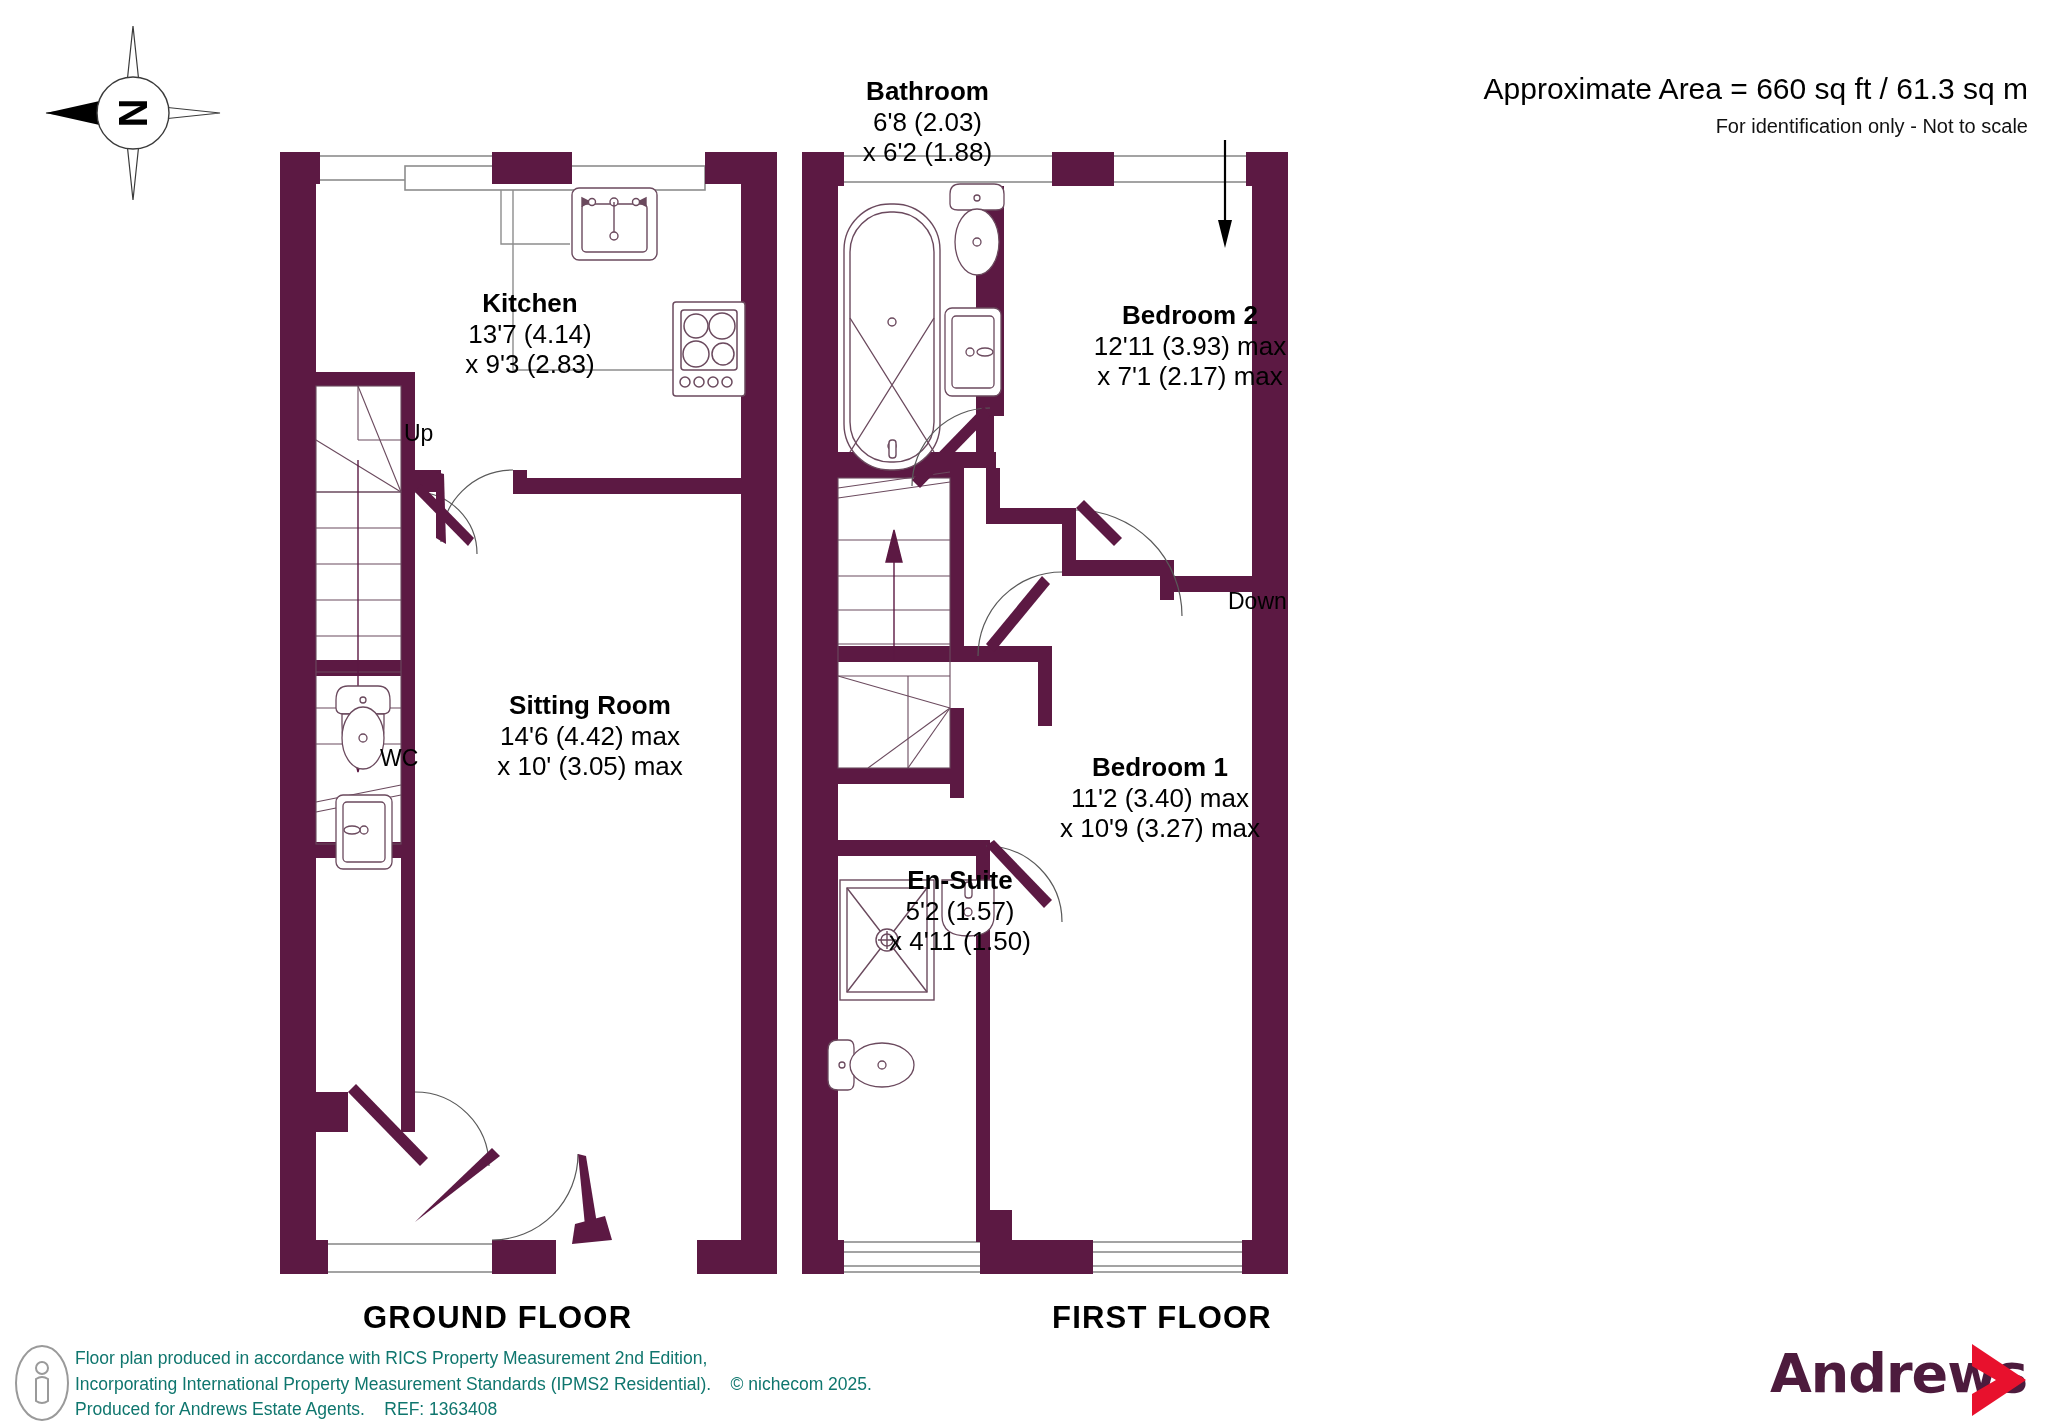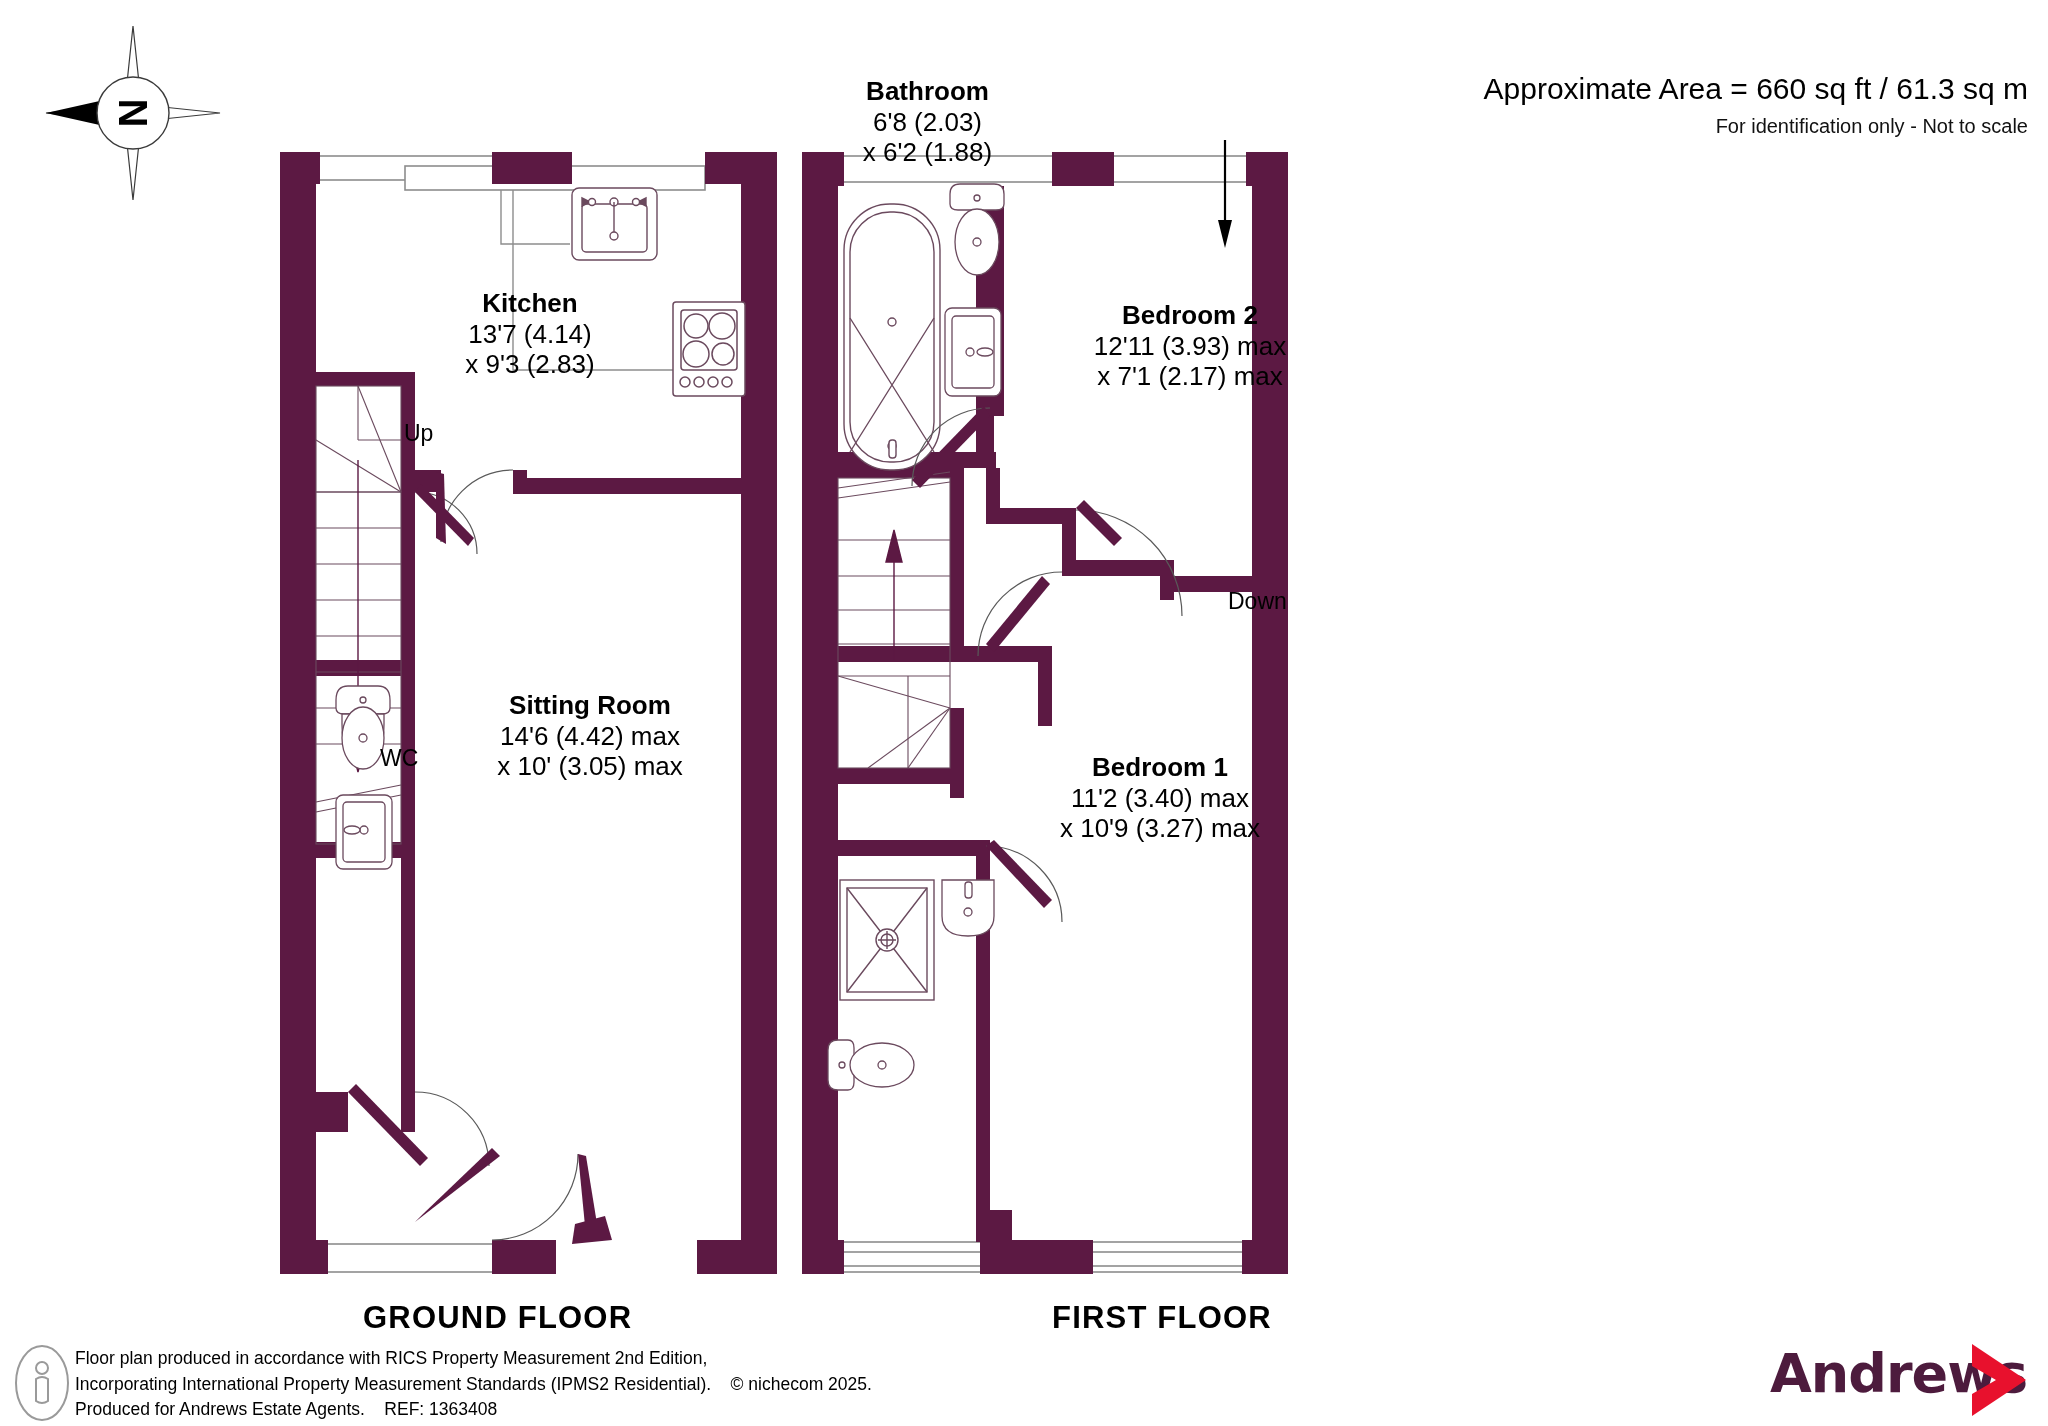--- a/index.html
+++ b/index.html
@@ -43,21 +43,21 @@
   }
   .room .nm{font-weight:bold;font-size:26px;display:block;}
   .room .d1,.room .d2{display:block;font-weight:normal;}
 
   
   .tag{font-size:23px;font-weight:normal;}
 
   
   .footer{
     left:75px;top:1346px;width:1000px;
-    font-size:17.5px;line-height:1.47;color:#000000;
+    font-size:17.5px;line-height:1.47;color:#0f766e;
   }
   .footer span{display:block;white-space:nowrap;}
   .footer .inl{display:inline;}
 
   
   .logo-wrap{left:1770px;top:1338px;width:260px;height:80px;}
   .logo-text{
     font-size:54px;font-weight:bold;color:#4d1b3d;
     letter-spacing:-1px;font-family:"DejaVu Sans",sans-serif;
     position:absolute;left:0;top:4px;
@@ -419,20 +419,25 @@
     <span class="d1">12'11 (3.93) max</span>
     <span class="d2">x 7'1 (2.17) max</span>
   </div>
 
   <div class="abs room" style="left:1000px;top:752px;width:320px;">
     <span class="nm">Bedroom 1</span>
     <span class="d1">11'2 (3.40) max</span>
     <span class="d2">x 10'9 (3.27) max</span>
   </div>
 
+  <div class="abs room" style="left:845px;top:865px;width:230px;">
+    <span class="nm">En-Suite</span>
+    <span class="d1">5'2 (1.57)</span>
+    <span class="d2">x 4'11 (1.50)</span>
+  </div>
 
   <div class="abs tag" style="left:1228px;top:588px;"><span>Down</span></div>
 
   <div class="abs floor-label" id="ff-label">FIRST FLOOR</div>
 
   <svg class="abs" style="left:14px;top:1344px;" width="56" height="78" viewBox="0 0 56 78">
     <ellipse cx="28" cy="39" rx="26" ry="37" fill="none" stroke="#9a9a9a" stroke-width="2"></ellipse>
     <circle cx="28" cy="24" r="6" fill="none" stroke="#9a9a9a" stroke-width="2"></circle>
     <path d="M22 35 q6 -4 12 0 l0 22 q-6 4 -12 0 z" fill="none" stroke="#9a9a9a" stroke-width="2"></path>
   </svg>

